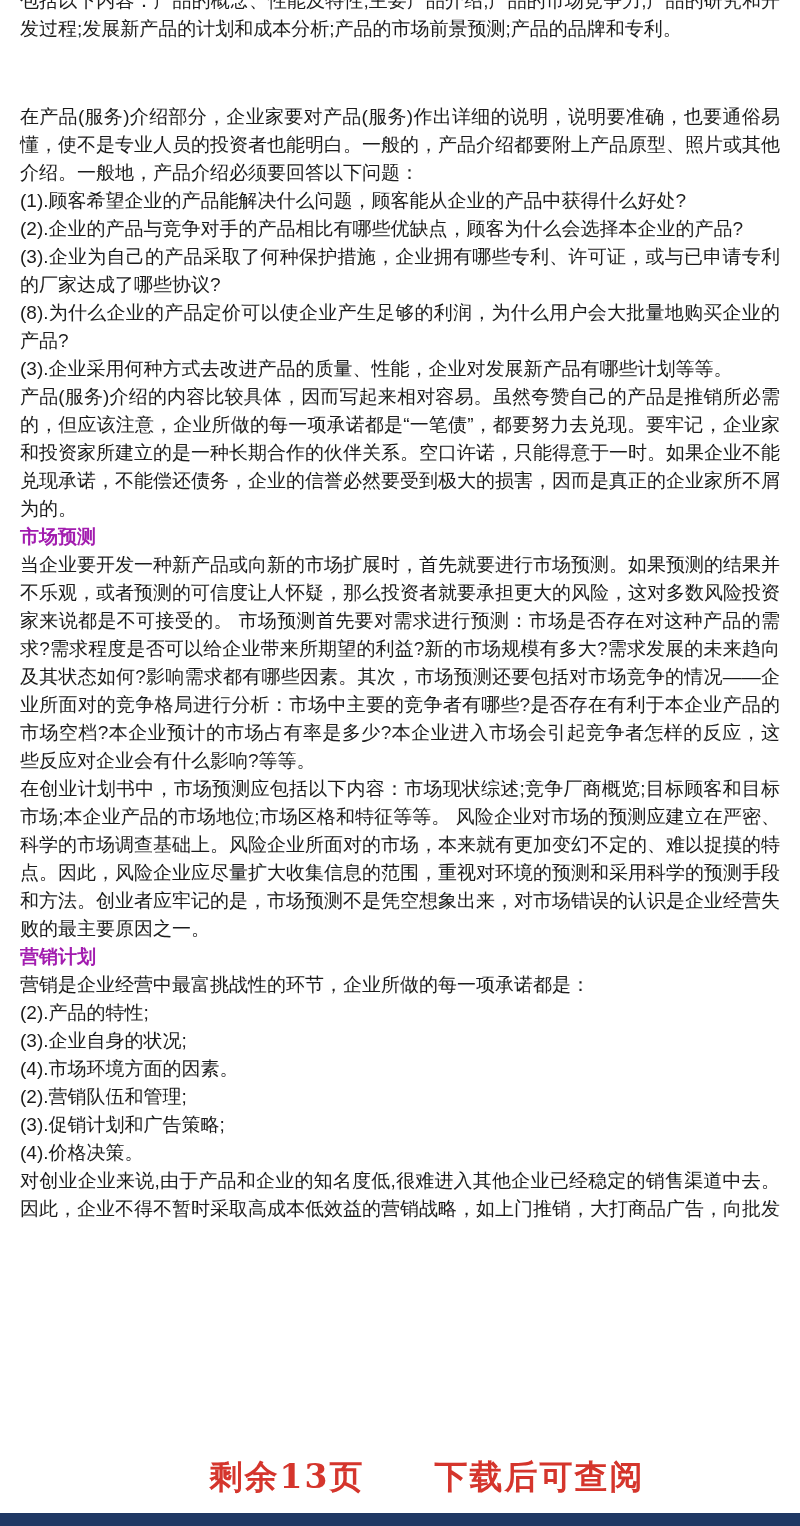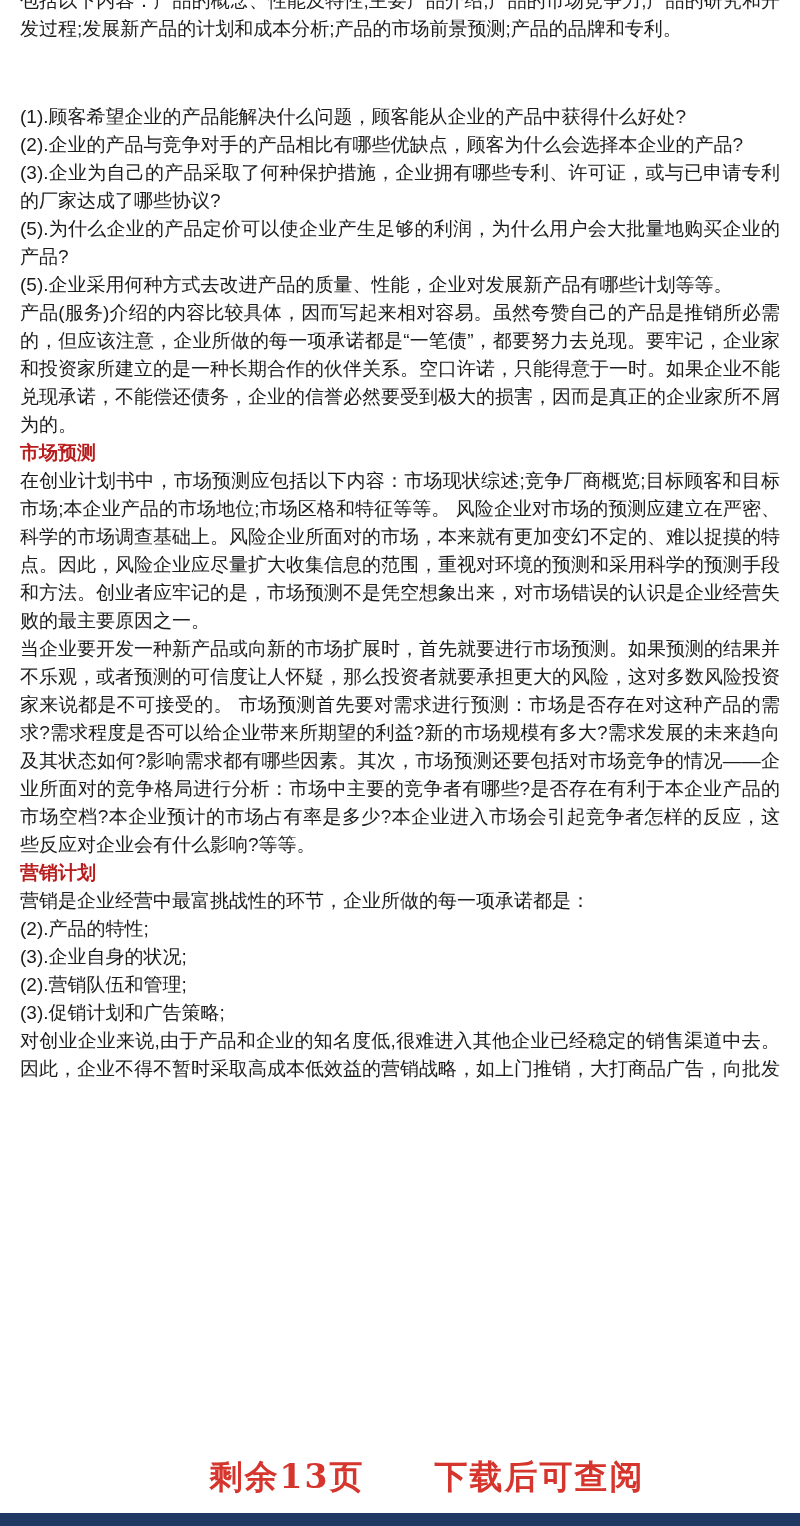--- a/index.html
+++ b/index.html
@@ -23,21 +23,21 @@
     color: #1c1c1c;
     font-size: 19px;
     line-height: 28px;
     text-align: justify;
   }
   .doc-para { margin: 0; }
   .doc-heading {
     font-size: 19px;
     line-height: 28px;
     font-weight: bold;
-    color: #b91c1c;
+    color: #a21caf;
     margin: 0;
   }
   .gap-after { margin-bottom: 60px; }
   .footer-note {
     position: absolute;
     top: 1416px;
     left: 0;
     width: 100%;
     text-align: center;
     color: var(--accent-red, #d5352c);
@@ -56,35 +56,38 @@
     background: var(--bar-navy, #1f3864);
   }
 </style>
 </head>
 <body>
 
 <div class="page">
 
   <div class="doc-body">
       <p class="doc-para gap-after">包括以下内容：产品的概念、性能及特性;主要产品介绍;产品的市场竞争力;产品的研究和开发过程;发展新产品的计划和成本分析;产品的市场前景预测;产品的品牌和专利。</p>
+      <p class="doc-para">在产品(服务)介绍部分，企业家要对产品(服务)作出详细的说明，说明要准确，也要通俗易懂，使不是专业人员的投资者也能明白。一般的，产品介绍都要附上产品原型、照片或其他介绍。一般地，产品介绍必须要回答以下问题：</p>
       <p class="doc-para">(1).顾客希望企业的产品能解决什么问题，顾客能从企业的产品中获得什么好处?</p>
       <p class="doc-para">(2).企业的产品与竞争对手的产品相比有哪些优缺点，顾客为什么会选择本企业的产品?</p>
       <p class="doc-para">(3).企业为自己的产品采取了何种保护措施，企业拥有哪些专利、许可证，或与已申请专利的厂家达成了哪些协议?</p>
-      <p class="doc-para">(5).为什么企业的产品定价可以使企业产生足够的利润，为什么用户会大批量地购买企业的产品?</p>
-      <p class="doc-para">(5).企业采用何种方式去改进产品的质量、性能，企业对发展新产品有哪些计划等等。</p>
+      <p class="doc-para">(8).为什么企业的产品定价可以使企业产生足够的利润，为什么用户会大批量地购买企业的产品?</p>
+      <p class="doc-para">(3).企业采用何种方式去改进产品的质量、性能，企业对发展新产品有哪些计划等等。</p>
       <p class="doc-para">产品(服务)介绍的内容比较具体，因而写起来相对容易。虽然夸赞自己的产品是推销所必需的，但应该注意，企业所做的每一项承诺都是“一笔债”，都要努力去兑现。要牢记，企业家和投资家所建立的是一种长期合作的伙伴关系。空口许诺，只能得意于一时。如果企业不能兑现承诺，不能偿还债务，企业的信誉必然要受到极大的损害，因而是真正的企业家所不屑为的。</p>
       <h3 class="doc-heading">市场预测</h3>
+      <p class="doc-para">当企业要开发一种新产品或向新的市场扩展时，首先就要进行市场预测。如果预测的结果并不乐观，或者预测的可信度让人怀疑，那么投资者就要承担更大的风险，这对多数风险投资家来说都是不可接受的。 市场预测首先要对需求进行预测：市场是否存在对这种产品的需求?需求程度是否可以给企业带来所期望的利益?新的市场规模有多大?需求发展的未来趋向及其状态如何?影响需求都有哪些因素。其次，市场预测还要包括对市场竞争的情况——企业所面对的竞争格局进行分析：市场中主要的竞争者有哪些?是否存在有利于本企业产品的市场空档?本企业预计的市场占有率是多少?本企业进入市场会引起竞争者怎样的反应，这些反应对企业会有什么影响?等等。</p>
       <p class="doc-para">在创业计划书中，市场预测应包括以下内容：市场现状综述;竞争厂商概览;目标顾客和目标市场;本企业产品的市场地位;市场区格和特征等等。 风险企业对市场的预测应建立在严密、科学的市场调查基础上。风险企业所面对的市场，本来就有更加变幻不定的、难以捉摸的特点。因此，风险企业应尽量扩大收集信息的范围，重视对环境的预测和采用科学的预测手段和方法。创业者应牢记的是，市场预测不是凭空想象出来，对市场错误的认识是企业经营失败的最主要原因之一。</p>
-      <p class="doc-para">当企业要开发一种新产品或向新的市场扩展时，首先就要进行市场预测。如果预测的结果并不乐观，或者预测的可信度让人怀疑，那么投资者就要承担更大的风险，这对多数风险投资家来说都是不可接受的。 市场预测首先要对需求进行预测：市场是否存在对这种产品的需求?需求程度是否可以给企业带来所期望的利益?新的市场规模有多大?需求发展的未来趋向及其状态如何?影响需求都有哪些因素。其次，市场预测还要包括对市场竞争的情况——企业所面对的竞争格局进行分析：市场中主要的竞争者有哪些?是否存在有利于本企业产品的市场空档?本企业预计的市场占有率是多少?本企业进入市场会引起竞争者怎样的反应，这些反应对企业会有什么影响?等等。</p>
       <h3 class="doc-heading">营销计划</h3>
       <p class="doc-para">营销是企业经营中最富挑战性的环节，企业所做的每一项承诺都是：</p>
       <p class="doc-para">(2).产品的特性;</p>
       <p class="doc-para">(3).企业自身的状况;</p>
+      <p class="doc-para">(4).市场环境方面的因素。</p>
       <p class="doc-para">(2).营销队伍和管理;</p>
       <p class="doc-para">(3).促销计划和广告策略;</p>
+      <p class="doc-para">(4).价格决策。</p>
       <p class="doc-para">对创业企业来说,由于产品和企业的知名度低,很难进入其他企业已经稳定的销售渠道中去。因此，企业不得不暂时采取高成本低效益的营销战略，如上门推销，大打商品广告，向批发</p>
     </div>
 
   <div class="footer-note">
     <span>剩余13页　　下载后可查阅</span>
   </div>
 
   <div class="bottom-bar"></div>
 
 </div>

